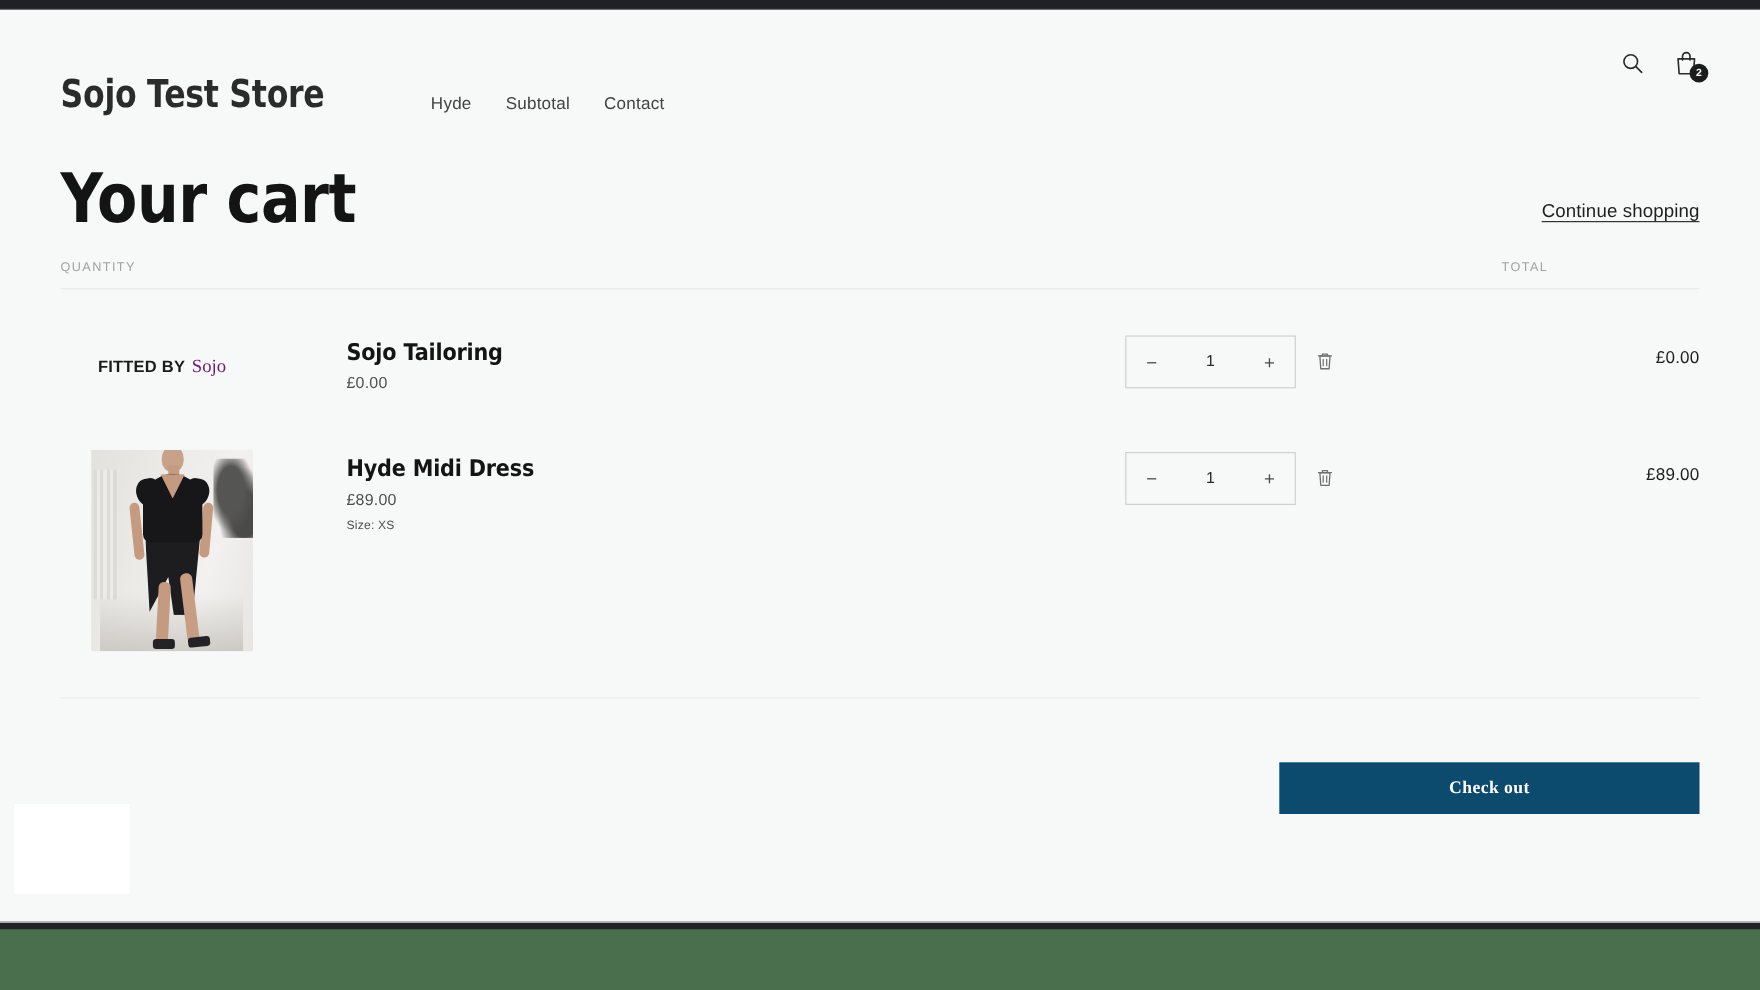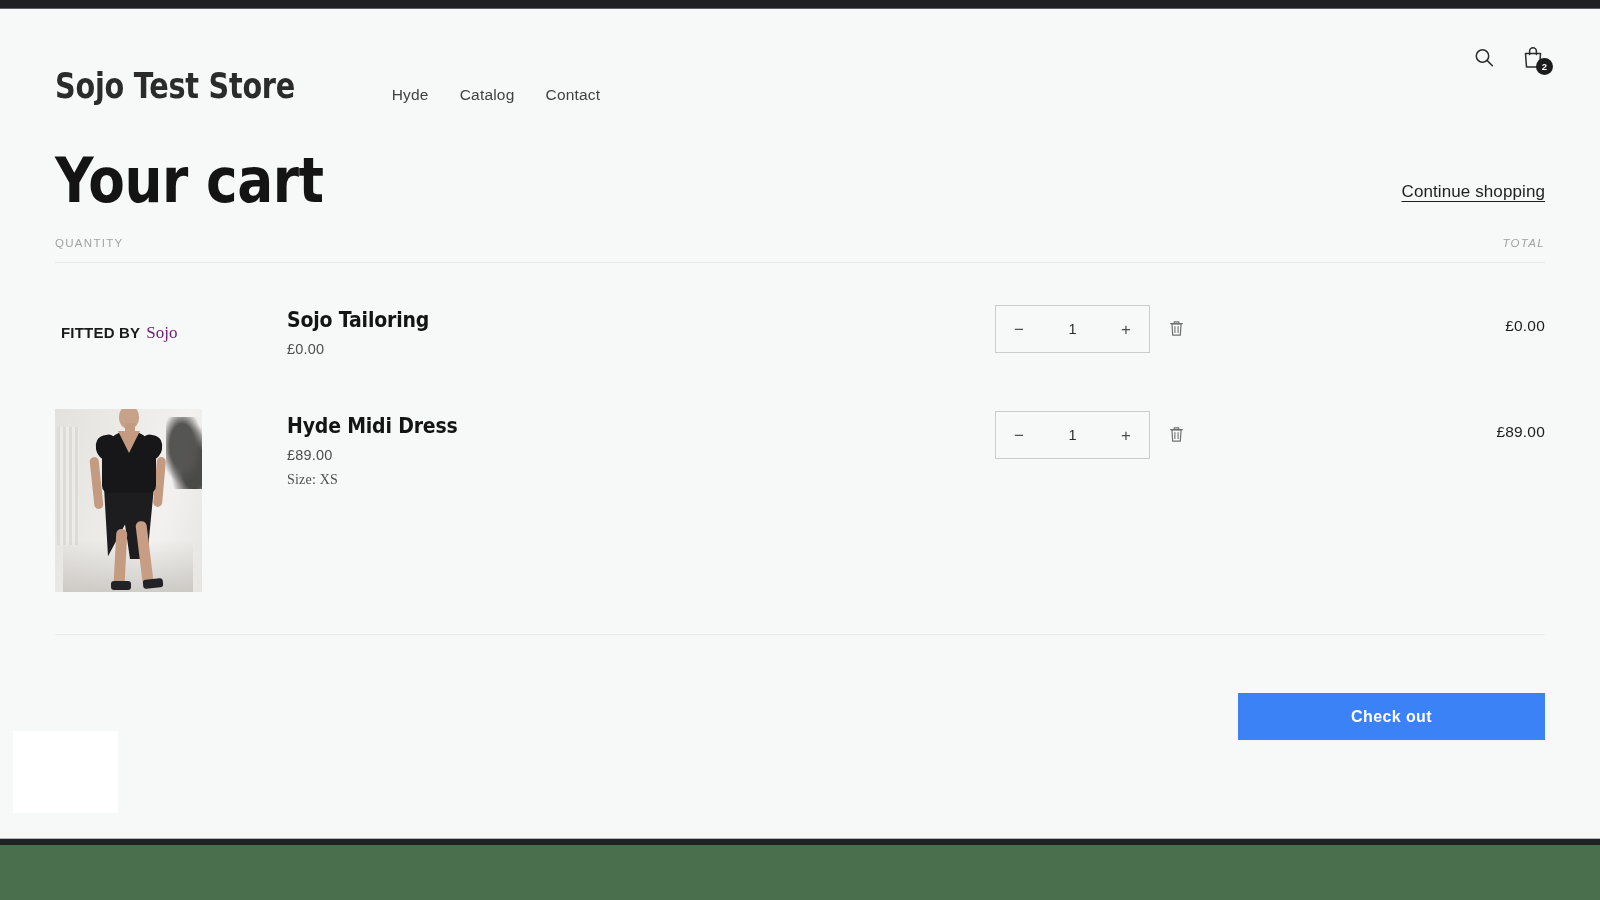--- a/index.html
+++ b/index.html
@@ -154,27 +154,28 @@
     border-bottom: 1px solid #e6e8e7;
   }
   .col-label {
     font-size: 11.5px;
     letter-spacing: 1.3px;
     color: #9fa3a1;
     text-transform: uppercase;
   }
   .col-product { flex: 0 0 940px; }
   .col-quantity { flex: 1; }
-  .col-total { text-align: right; flex: 0 0 180px; font-style: italic; }
+  .col-total { flex: 0 0 180px; }
 
   .cart-rows { padding-top: 6px; }
   .cart-row {
     display: flex;
     align-items: flex-start;
     padding-top: 36px;
+    margin-left: 28px;
   }
   .cart-row.row-1 { padding-top: 34px; }
   .cart-row.row-2 { padding-top: 52px; }
 
   .row-product {
     flex: 0 0 940px;
     display: flex;
     align-items: flex-start;
   }
   .thumb-cell {
@@ -348,25 +349,24 @@
     white-space: nowrap;
     line-height: 1.1;
   }
   .product-price {
     font-size: 14.5px;
     color: #4c504e;
     margin-top: 9px;
     letter-spacing: 0.2px;
   }
   .product-variant {
-    font-size: 14px;
+    font-size: 11px;
     color: #4c504e;
     margin-top: 9px;
     letter-spacing: 0.2px;
-    font-family: Liberation Serif, serif;
   }
 
   .row-quantity {
     flex: 1;
     display: flex;
     align-items: flex-start;
     gap: 18px;
     padding-top: 2px;
   }
   .qty-stepper {
@@ -443,30 +443,30 @@
   .tax-note {
     font-size: 13.5px;
     color: #4c504e;
     margin-top: 19px;
     letter-spacing: 0.1px;
   }
   .checkout-btn {
     display: block;
     margin-top: 22px;
     margin-left: auto;
-    width: 307px;
+    width: 382px;
     height: 47px;
-    background: #3b82f6;
+    background: #0c4a6e;
     color: #ffffff;
     border: none;
     font-size: 16px;
     font-weight: 700;
     letter-spacing: 0.4px;
     cursor: pointer;
-    font-family: Liberation Sans, sans-serif;
+    font-family: Liberation Serif, serif;
   }
 
   
   .chat-widget {
     position: absolute;
     left: 13px;
     top: 722px;
     width: 105px;
     height: 82px;
     background: #ffffff;
@@ -477,21 +477,21 @@
 
 <div class="top-bar"></div>
 
 <div class="page">
 
   <header class="site-header">
     <div class="logo">Sojo Test Store</div>
 
     <nav class="main-nav">
       <a class="nav-link" href="#">Hyde</a>
-      <a class="nav-link" href="#">Catalog</a>
+      <a class="nav-link" href="#">Subtotal</a>
       <a class="nav-link" href="#">Contact</a>
     </nav>
 
     <div class="header-actions">
       <button class="icon-btn">
         <span>
           <svg width="22" height="22" viewBox="0 0 22 22" fill="none">
             <circle cx="9.5" cy="9" r="6.2" stroke="#2b2b2b" stroke-width="1.5"></circle>
             <line x1="14.2" y1="13.6" x2="19.4" y2="18.8" stroke="#2b2b2b" stroke-width="1.5" stroke-linecap="round"></line>
           </svg>

